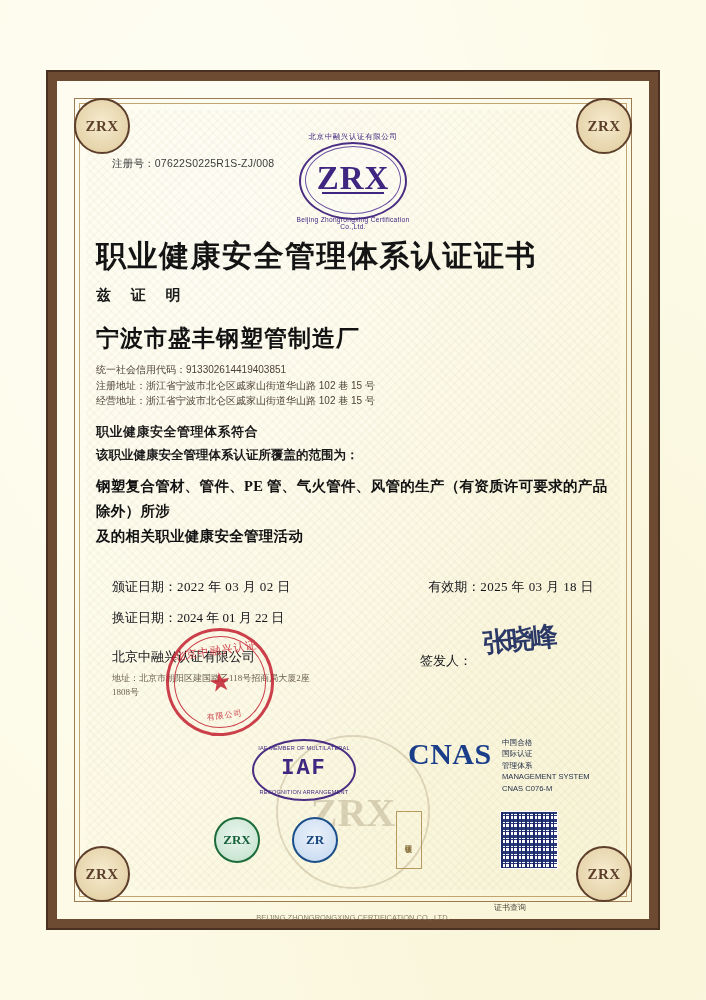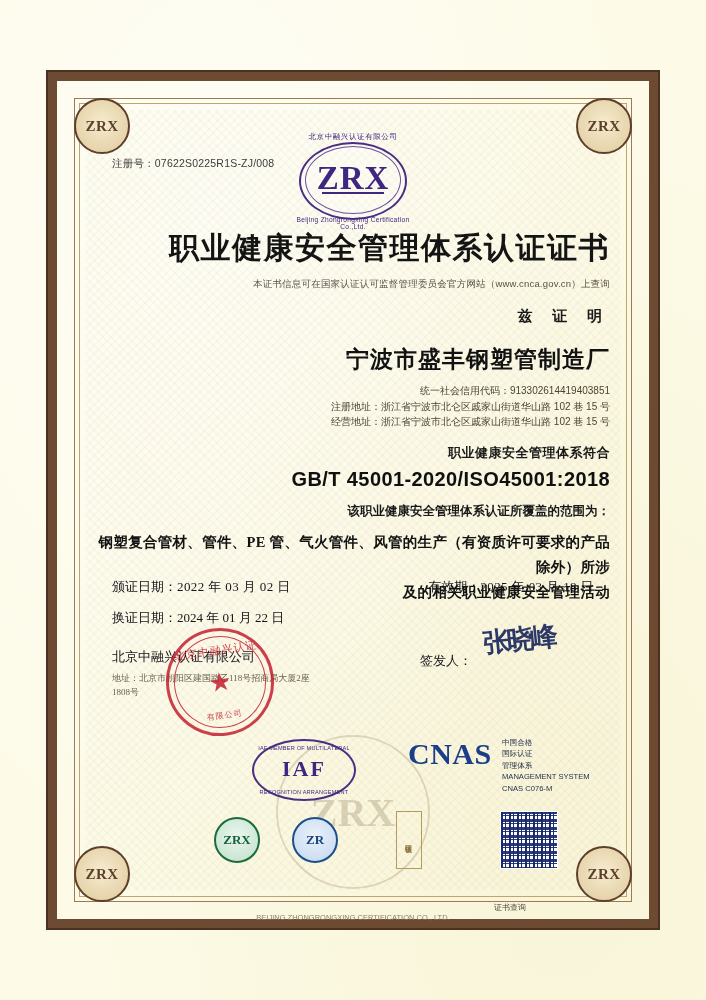--- a/index.html
+++ b/index.html
@@ -186,22 +186,22 @@
     font-size: 6.6px;
     color: #3f2680;
     letter-spacing: 0.3px;
   }
 
   
   .body-block {
     position: absolute;
     left: 96px;
     right: 96px;
-    top: 228px;
-    text-align: right;
+    top: 236px;
+    text-align: left;
     color: #1e1e1e;
   }
   .title-cn {
     font-family: "Liberation Serif", serif;
     font-weight: bold;
     font-size: 30px;
     letter-spacing: 1.5px;
     color: #141414;
     margin: 0 0 9px 0;
   }
@@ -413,21 +413,21 @@
     top: 4px;
     width: 104px;
     height: 62px;
     border-radius: 50%;
     border: 2px solid #4b2e83;
     color: #3f2680;
     text-align: center;
     box-sizing: border-box;
   }
   .iaf .big {
-    font-family: Liberation Serif, serif;
+    font-family: Liberation Mono, monospace;
     font-weight: bold;
     font-size: 22px;
     letter-spacing: 2px;
     margin-top: 17px;
     line-height: 1;
   }
   .iaf .t { position: absolute; left:0; right:0; top: 4px; font-size: 5.6px; letter-spacing:0.2px;}
   .iaf .b { position: absolute; left:0; right:0; bottom: 4px; font-size: 5.6px; letter-spacing:0.2px;}
 
   .cnas {
@@ -546,30 +546,28 @@
       <div class="ring"></div>
       <div class="ring2"></div>
       <div class="zrx">ZRX</div>
       <div class="zrx-under"></div>
       <div class="arc-bottom">Beijing Zhongrongxing Certification Co.,Ltd.</div>
     </div>
   </div>
 
   <div class="body-block">
     <div class="title-cn">职业健康安全管理体系认证证书</div>
-    <div class="notice">本证书信息可在国家认证认可监督管理委员会官方网站（www.cnca.gov.cn）上查询</div>
     <div class="certify">兹 证 明</div>
     <div class="company">宁波市盛丰钢塑管制造厂</div>
     <div class="company-meta">
       <div>统一社会信用代码：913302614419403851</div>
       <div>注册地址：浙江省宁波市北仑区戚家山街道华山路 102 巷 15 号</div>
       <div>经营地址：浙江省宁波市北仑区戚家山街道华山路 102 巷 15 号</div>
     </div>
     <div class="conform-lead">职业健康安全管理体系符合</div>
-    <div class="standard">GB/T 45001-2020/ISO45001:2018</div>
     <div class="scope-lead">该职业健康安全管理体系认证所覆盖的范围为：</div>
     <div class="scope-text">
       <div>钢塑复合管材、管件、PE 管、气火管件、风管的生产（有资质许可要求的产品除外）所涉</div>
       <div>及的相关职业健康安全管理活动</div>
     </div>
   </div>
 
   <div class="dates">
     <div>
       <span>颁证日期：</span><span class="val">2022 年 03 月 02 日</span>

